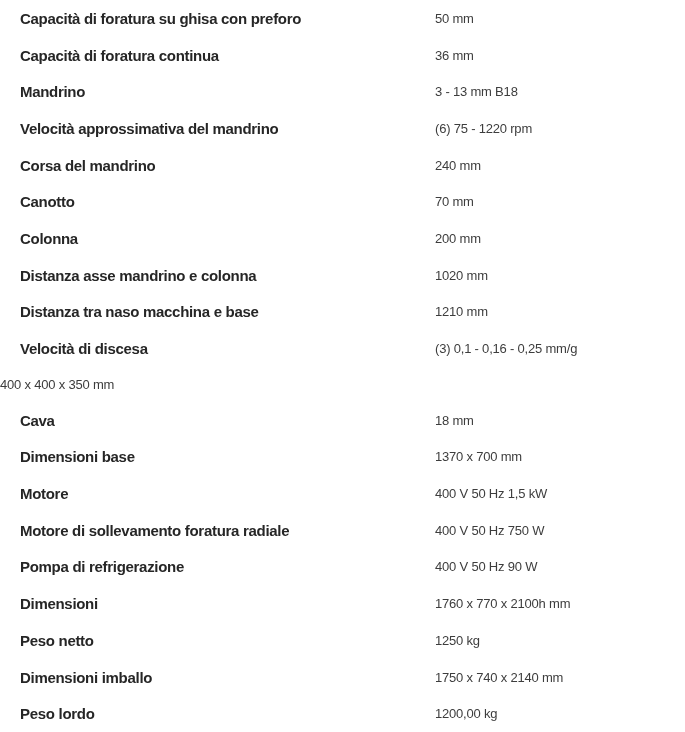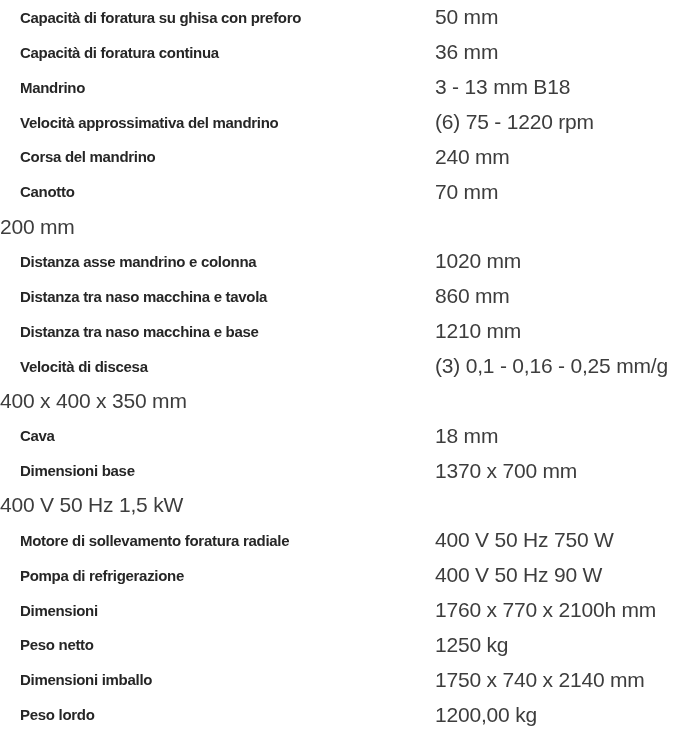--- a/index.html
+++ b/index.html
@@ -31,21 +31,21 @@
     box-sizing: border-box;
     padding-left: 20px;
     font-size: 15px;
     font-weight: bold;
     letter-spacing: -0.3px;
     color: #262626;
     overflow: hidden;
   }
   .spec-value {
     flex: 1 1 auto;
-    font-size: 21px;
+    font-size: 13px;
     font-weight: normal;
     letter-spacing: -0.2px;
     color: #3d3d3d;
   }
 </style>
 </head>
 <body>
 
 <div class="spec-table">
   <div class="spec-row">
@@ -74,32 +74,29 @@
     <div class="spec-label">Corsa del mandrino</div>
     <div class="spec-value">240 mm</div>
   </div>
 
   <div class="spec-row">
     <div class="spec-label">Canotto</div>
     <div class="spec-value">70 mm</div>
   </div>
 
   <div class="spec-row">
+    <div class="spec-label">Colonna</div>
     <div class="spec-value">200 mm</div>
   </div>
 
   <div class="spec-row">
     <div class="spec-label">Distanza asse mandrino e colonna</div>
     <div class="spec-value">1020 mm</div>
   </div>
 
-  <div class="spec-row">
-    <div class="spec-label">Distanza tra naso macchina e tavola</div>
-    <div class="spec-value">860 mm</div>
-  </div>
 
   <div class="spec-row">
     <div class="spec-label">Distanza tra naso macchina e base</div>
     <div class="spec-value">1210 mm</div>
   </div>
 
   <div class="spec-row">
     <div class="spec-label">Velocità di discesa</div>
     <div class="spec-value">(3) 0,1 - 0,16 - 0,25 mm/g</div>
   </div>
@@ -112,20 +109,21 @@
     <div class="spec-label">Cava</div>
     <div class="spec-value">18 mm</div>
   </div>
 
   <div class="spec-row">
     <div class="spec-label">Dimensioni base</div>
     <div class="spec-value">1370 x 700 mm</div>
   </div>
 
   <div class="spec-row">
+    <div class="spec-label">Motore</div>
     <div class="spec-value">400 V 50 Hz 1,5 kW</div>
   </div>
 
   <div class="spec-row">
     <div class="spec-label">Motore di sollevamento foratura radiale</div>
     <div class="spec-value">400 V 50 Hz 750 W</div>
   </div>
 
   <div class="spec-row">
     <div class="spec-label">Pompa di refrigerazione</div>

